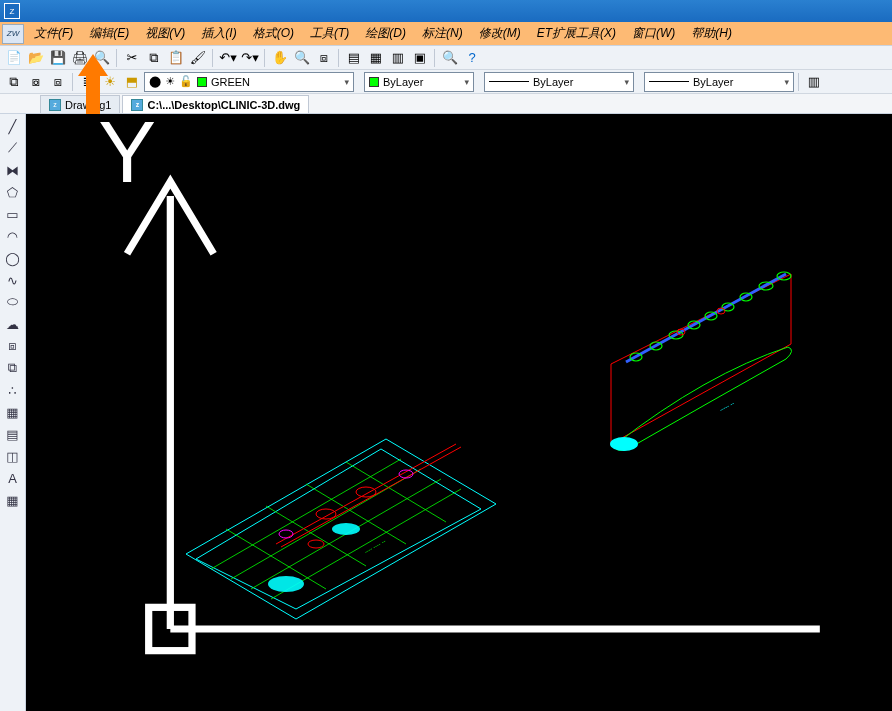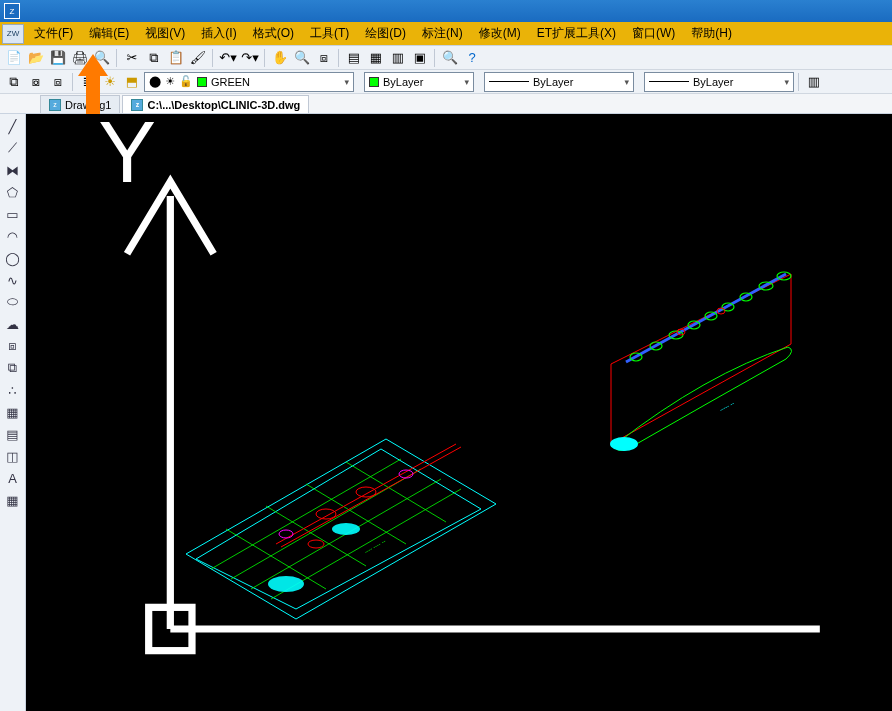--- a/index.html
+++ b/index.html
@@ -3,21 +3,21 @@
 <meta charset="utf-8">
 <style>
   * { box-sizing: border-box; margin: 0; padding: 0; font-family: "Microsoft YaHei", Tahoma, sans-serif; }
   body { width: 892px; height: 711px; background: #f0f0f0; overflow: hidden; position: relative; }
 
   
   .titlebar { height: 22px; background: linear-gradient(#2a80d0,#1a6bc0); color: #fff; display: flex; align-items: center; padding: 0 4px; font-size: 12px; }
   .titlebar .tico { width: 16px; height: 16px; background: #1a6bc0; border: 1px solid #fff; margin-right: 4px; display: flex; align-items: center; justify-content: center; font-size: 8px; }
 
   
-  .menubar { height: 24px; background: #eab308; border-bottom: 1px solid #c9d3e0; display: flex; align-items: center; padding-left: 2px; }
+  .menubar { height: 24px; background: #fdba74; border-bottom: 1px solid #c9d3e0; display: flex; align-items: center; padding-left: 2px; font-style: italic; }
   .menubar .mico { width: 22px; height: 20px; background: #dbe6f4; border: 1px solid #9ab; margin-right: 2px; display:flex;align-items:center;justify-content:center;font-size:8px;color:#246; }
   .menubar .mitem { padding: 3px 8px; font-size: 12px; color: #000; cursor: default; }
 
   
   .toolbar { height: 24px; background: #eef2f7; border-bottom: 1px solid #d0d7e0; display: flex; align-items: center; padding: 0 4px; gap: 2px; }
   .tbtn { width: 20px; height: 20px; border: 1px solid transparent; display: flex; align-items: center; justify-content: center; font-size: 13px; cursor: default; }
   .tsep { width: 2px; height: 18px; border-left: 1px solid #c0c8d4; margin: 0 2px; }
   .layer-sel { height: 20px; background: #fff; border: 1px solid #7a8ca0; display: flex; align-items: center; padding: 0 4px; font-size: 11px; gap: 4px; }
   .layer-sel .sw { width: 10px; height: 10px; border: 1px solid #333; }
   .layer-sel .dd { margin-left: auto; font-size: 9px; color: #555; padding-left:6px; }

